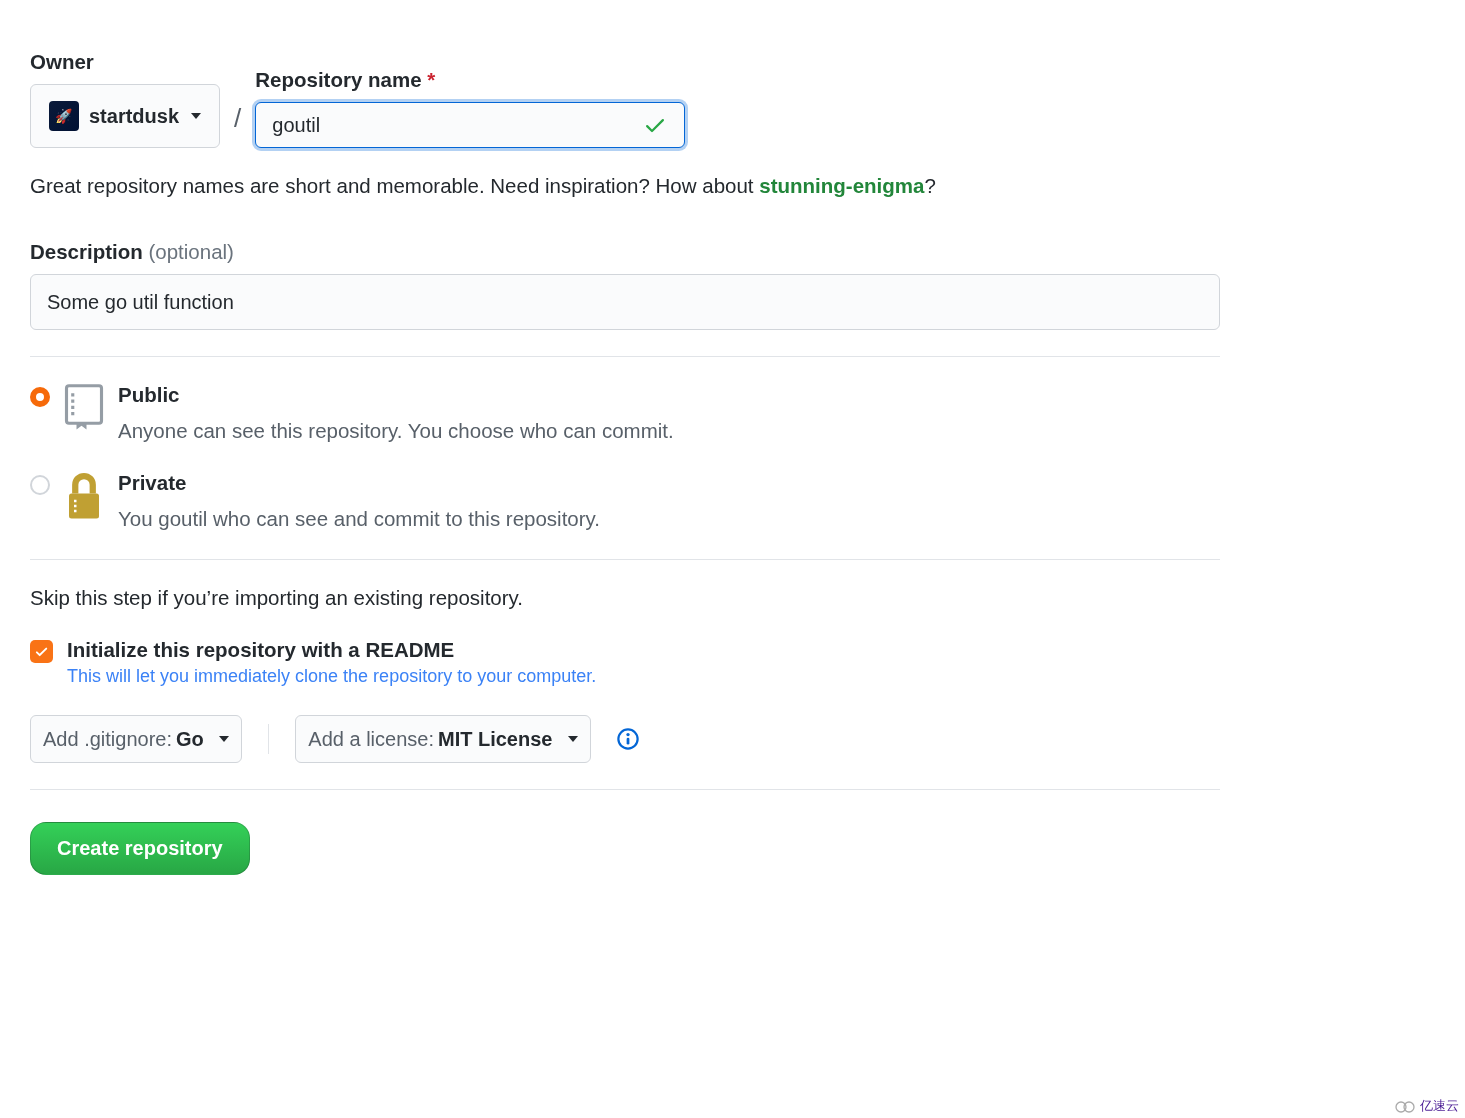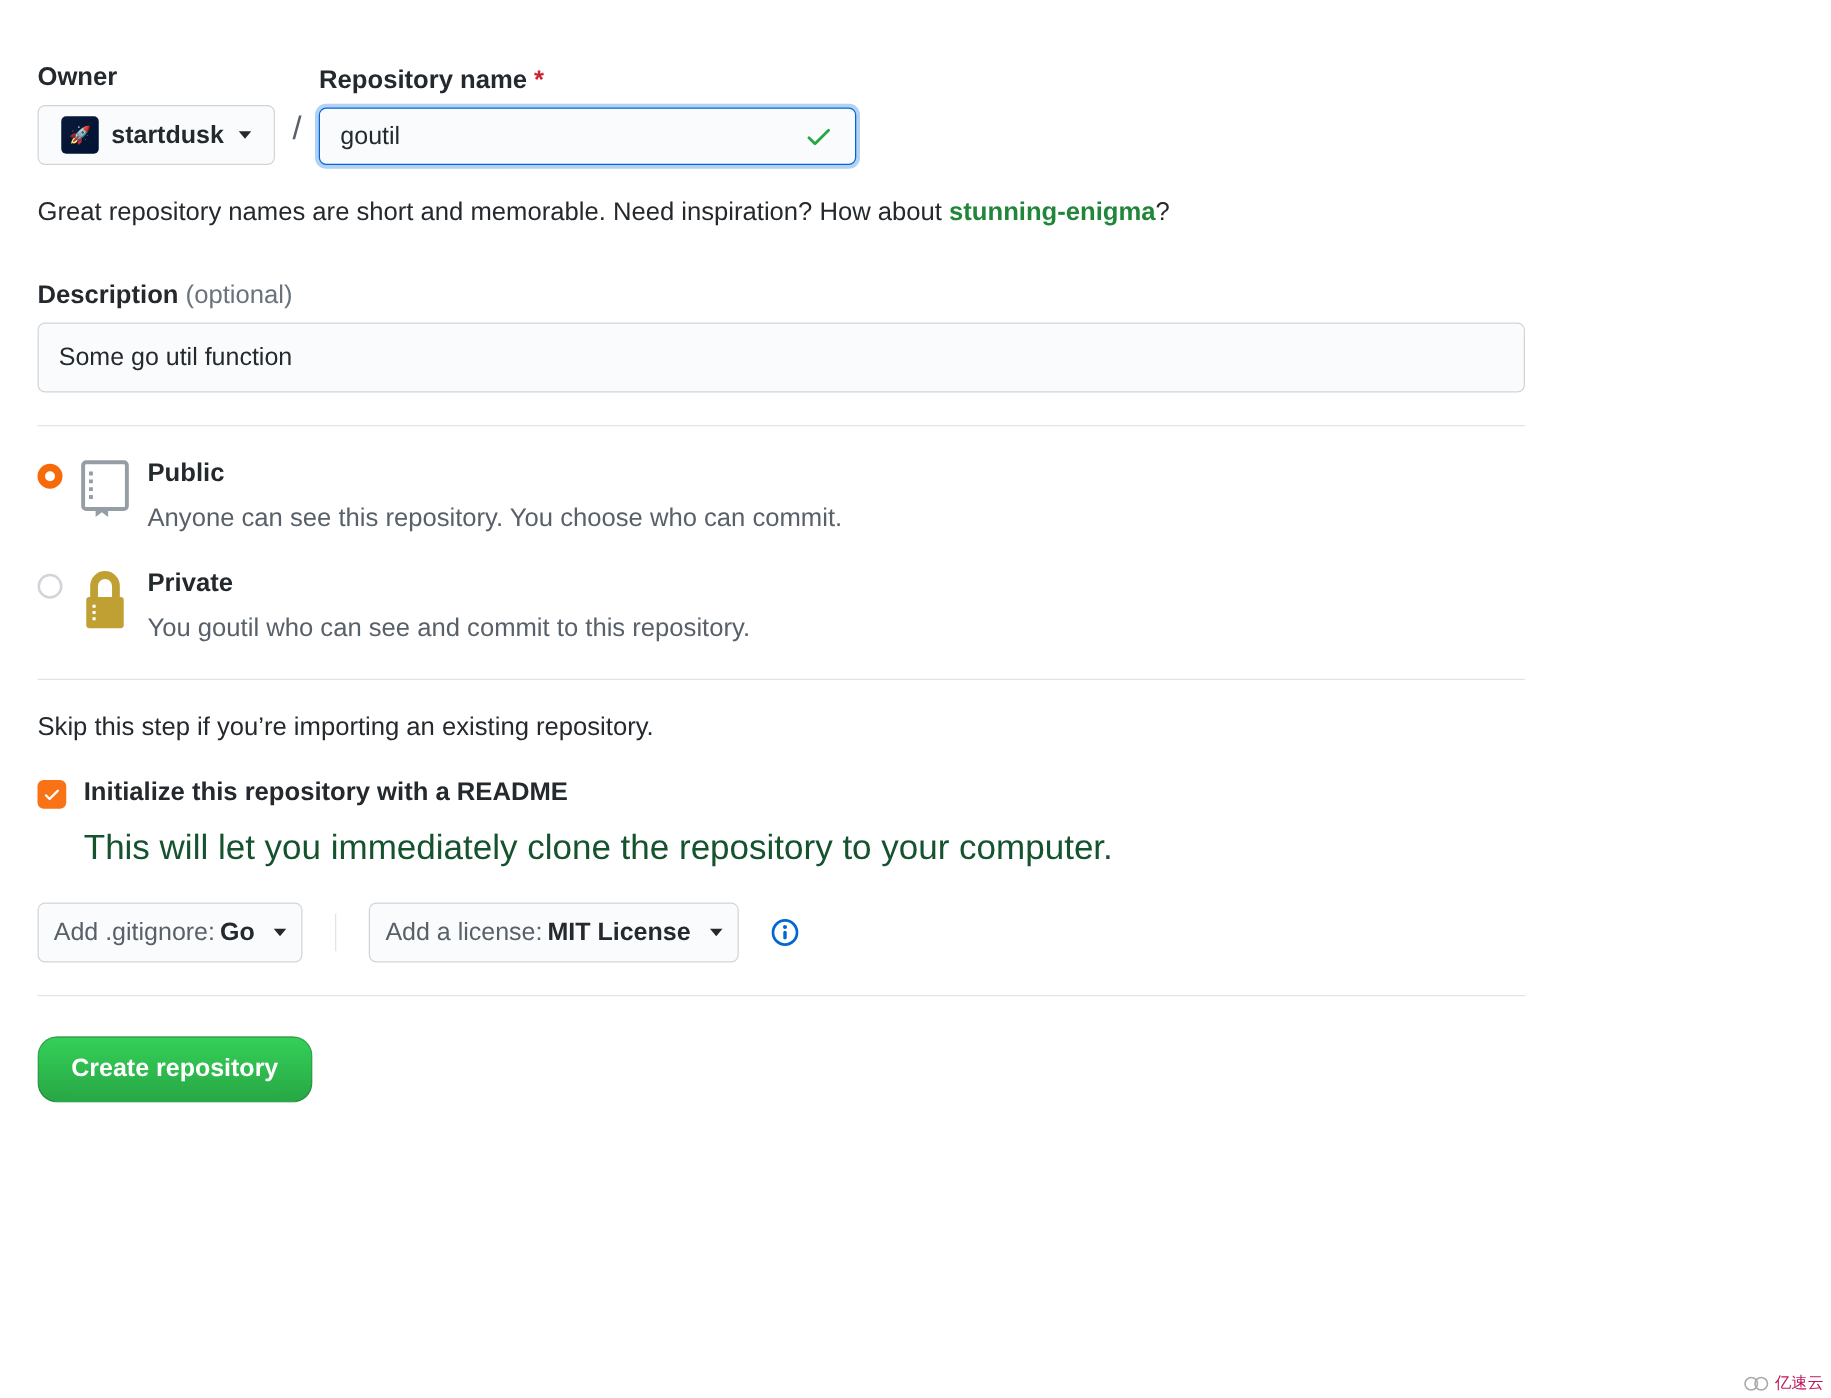--- a/index.html
+++ b/index.html
@@ -23,21 +23,21 @@
     display: inline-flex;
     align-items: center;
     gap: 10px;
     background: #fafbfc;
     border: 1px solid #d1d5da;
     border-radius: 6px;
     padding: 10px 18px;
     font-size: 20px;
     font-weight: 600;
     cursor: pointer;
-    height: 48px;
+    height: 64px;
     color: #24292e;
   }
   .avatar {
     width: 30px; height: 30px;
     background: linear-gradient(135deg, #0a1a3a 0%, #001133 100%);
     border-radius: 4px;
     display: flex; align-items: center; justify-content: center;
     position: relative;
   }
   .avatar::before {
@@ -144,21 +144,21 @@
   .checkbox {
     width: 23px; height: 23px;
     border-radius: 5px;
     background: #f97316;
     display: flex; align-items: center; justify-content: center;
     margin-top: 2px;
     flex-shrink: 0;
   }
   .checkbox svg { display: block; }
   .chk-title { font-weight: 600; font-size: 20.5px; }
-  .chk-desc { font-size: 28px; color: #14532d; margin-top: 16px; }
+  .chk-desc { font-size: 18px; color: #3b82f6; margin-top: 4px; }
   .dropdown-row {
     display: flex;
     align-items: center;
     gap: 26px;
     margin-top: 28px;
   }
   .dd-btn {
     display: inline-flex;
     align-items: center;
     gap: 4px;
@@ -188,21 +188,21 @@
     font-size: 20px;
     font-weight: 600;
     padding: 14px 26px;
     cursor: pointer;
     margin-top: 6px;
   }
   .watermark {
     position: fixed;
     right: 6px;
     bottom: 3px;
-    color: #be185d;
+    color: #4c1d95;
     font-size: 13px;
     display: flex;
     align-items: center;
     gap: 3px;
   }
   .wm-logo {
     display: inline-flex;
   }
 </style>
 </head>

